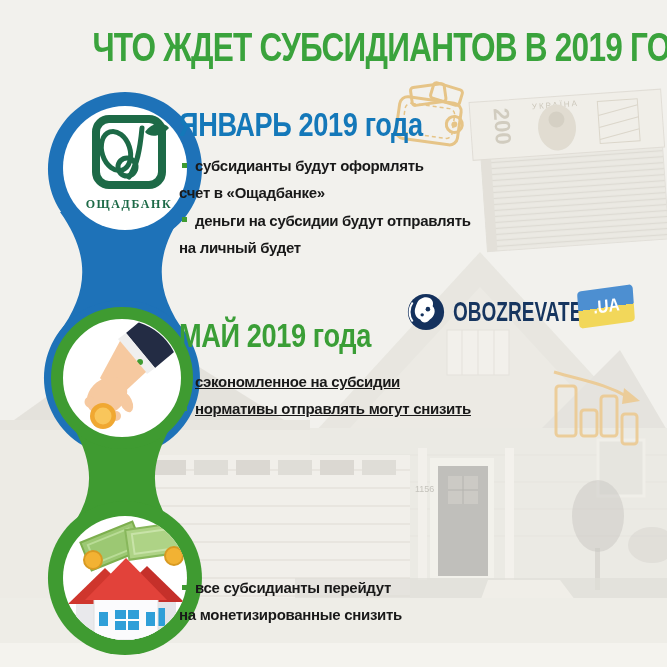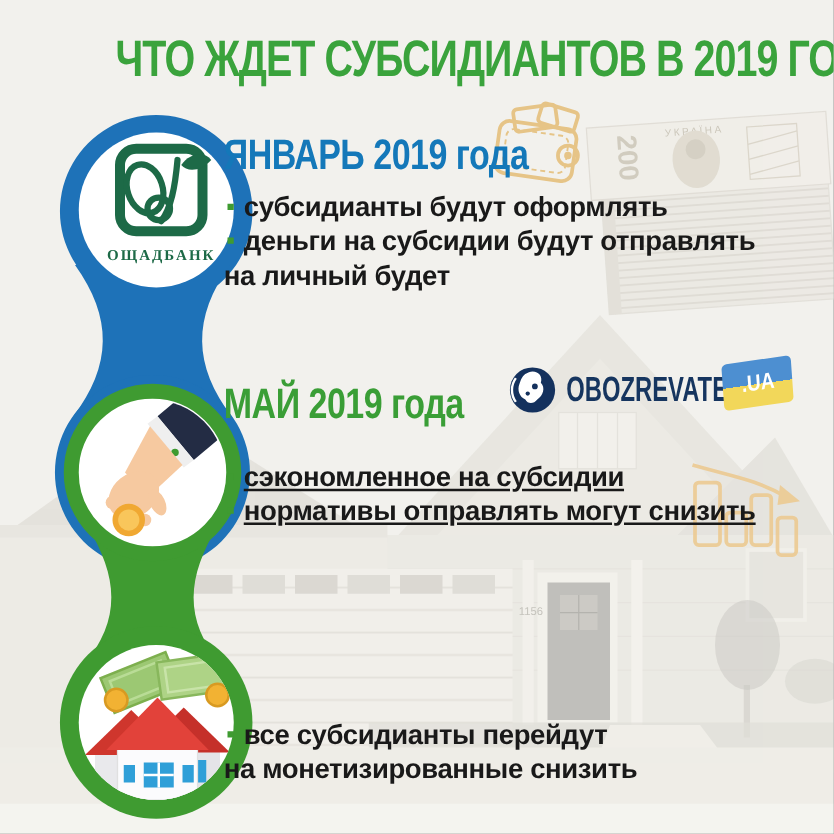--- a/index.html
+++ b/index.html
@@ -17,25 +17,25 @@
     letter-spacing:-1px;color:var(--title_green,#3aa33c);
     transform:scaleX(.77);transform-origin:center;
   }
   
   .heading{position:absolute;white-space:nowrap;}
   .heading span{
     display:inline-block;font-size:34px;font-weight:bold;letter-spacing:-.5px;
     transform:scaleX(.8);transform-origin:left center;
   }
   .h-jan{left:179px;top:105px;color:var(--heading_blue,#1478b9);}
-  .h-may{left:179px;top:304px;color:var(--heading_green,#3a9e36);}
+  .h-may{left:179px;top:316px;color:var(--heading_green,#3a9e36);}
   .h-oct{left:179px;top:525px;color:var(--heading_navy,#252f87);}
   
   .body{position:absolute;color:var(--text_dark,#191919);font-weight:bold;
-        font-size:22px;letter-spacing:-.3px;line-height:27.4px;white-space:nowrap;}
+        font-size:15px;letter-spacing:-.3px;line-height:27.4px;white-space:nowrap;}
   .b-jan{left:179px;top:152px;}
   .b-may{left:179px;top:368px;text-decoration:underline;}
   .b-oct{left:179px;top:574px;}
   .bullet{display:inline-block;width:5px;height:5px;margin:0 8px 4px 3px;
           background:var(--bullet_green,#3f9b31);vertical-align:middle;}
   
   .oboz{position:absolute;left:406px;top:290px;height:44px;display:flex;align-items:center;}
   .oboz-word{display:inline-block;font-size:28px;font-weight:bold;letter-spacing:0;
     color:var(--oboz_navy,#16355f);transform:scaleX(.68);transform-origin:left center;margin-left:7px;}
   .oboz-flag{position:absolute;left:172px;top:-2px;width:56px;height:37px;
@@ -221,20 +221,21 @@
 
   <div class="title-wrap">
     <span>ЧТО ЖДЕТ СУБСИДИАНТОВ В 2019 ГОДУ</span>
   </div>
 
   <div class="heading h-jan">
     <span>ЯНВАРЬ 2019 года</span>
   </div>
   <div class="body b-jan">
     <div><span class="bullet"></span><span>субсидианты будут оформлять</span></div>
+    <div><span>счет в «Ощадбанке»</span></div>
     <div><span class="bullet"></span><span>деньги на субсидии будут отправлять</span></div>
     <div><span>на личный будет</span></div>
   </div>
 
   <div class="heading h-may">
     <span>МАЙ 2019 года</span>
   </div>
   <div class="body b-may">
     <div><span class="bullet"></span><span>сэкономленное на субсидии</span></div>
     <div><span class="bullet"></span><span>нормативы отправлять могут снизить</span></div>

